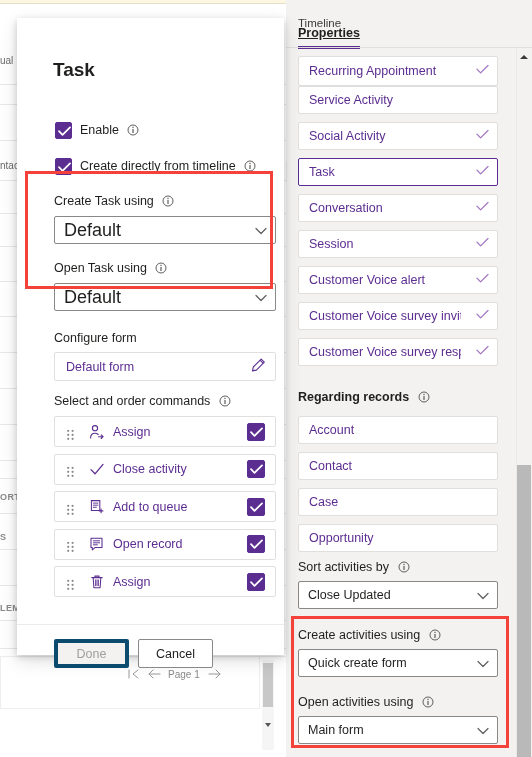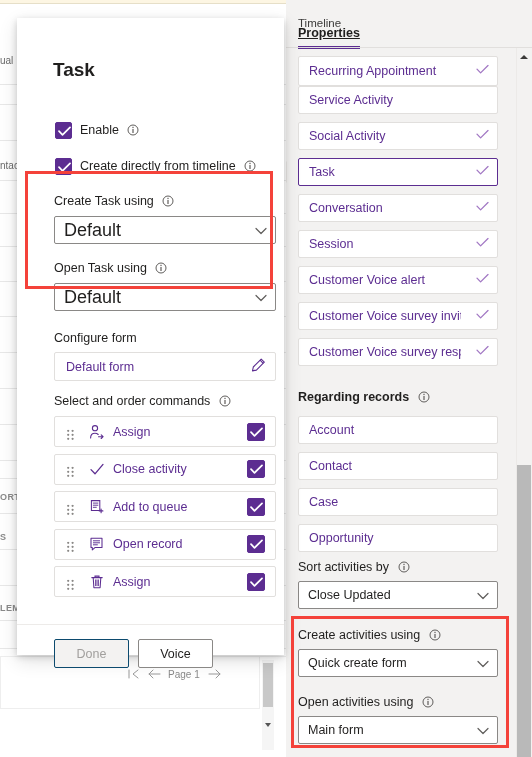--- a/index.html
+++ b/index.html
@@ -112,21 +112,21 @@
   .cmd-text { position:absolute; left:58px; top:50%; transform:translateY(-50%); font-size:12.5px; color:#5c2d91; white-space:nowrap; }
   .cmd-cb {
     position:absolute; right:10px; top:50%; transform:translateY(-50%);
     width:18px; height:18px; background:#5c2d91; border:1px solid #5c2d91; border-radius:2px;
   }
   .cmd-cb svg { position:absolute; left:2px; top:3px; }
 
   .dlg-footdiv { position:absolute; left:0; top:606px; width:267px; height:1px; background:#edebe9; }
   .btn-done {
     position:absolute; left:37px; top:621px; width:75px; height:29px;
-    background:#f3f2f1; border:1px solid #0c4a6e; border-radius:2px;
+    background:#f3f2f1; border:4px solid #0c4a6e; border-radius:2px;
     color:#a19f9d; font-size:12.5px; font-family:"Liberation Sans", sans-serif;
     display:flex; align-items:center; justify-content:center;
   }
   .btn-cancel {
     position:absolute; left:121px; top:621px; width:75px; height:29px;
     background:#ffffff; border:1px solid #8a8886; border-radius:2px;
     color:#201f1e; font-size:12.5px; font-family:"Liberation Sans", sans-serif;
     display:flex; align-items:center; justify-content:center;
   }
 
@@ -583,21 +583,21 @@
           <span class="cmd-cb">
             <svg width="13" height="11" viewBox="0 0 13 11">
               <path d="M1 5.2l3.5 3.6L12 1.4" stroke="#ffffff" stroke-width="1.7" fill="none" stroke-linecap="round" stroke-linejoin="round"></path>
             </svg>
           </span>
         </div>
       </div>
 
   <div class="dlg-footdiv"></div>
   <div class="btn-done">Done</div>
-  <div class="btn-cancel">Voice</div>
+  <div class="btn-cancel">Cancel</div>
 </div>
 
 <div id="redboxes">
       <div class="redbox" style="left: 25px; top: 171px; width: 248px; height: 118px; border-color: rgb(244, 66, 58);"></div>
       <div class="redbox" style="left: 291px; top: 616px; width: 218px; height: 132px; border-color: rgb(244, 66, 58);"></div>
     </div>
 
 </div>
 
 </body></html>

